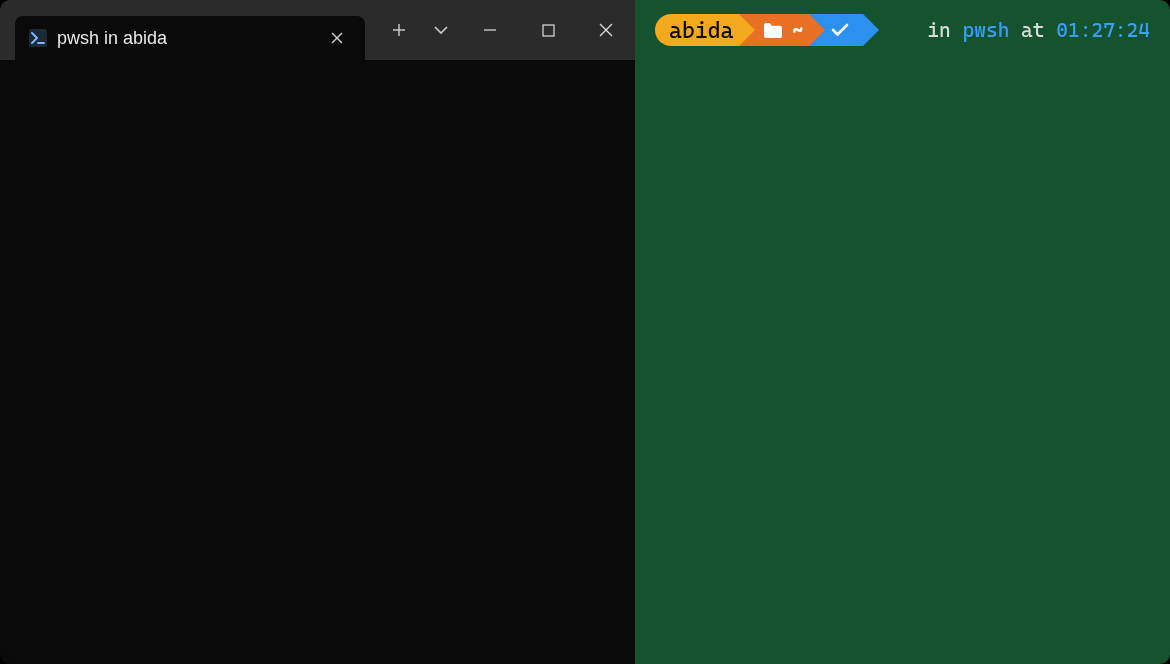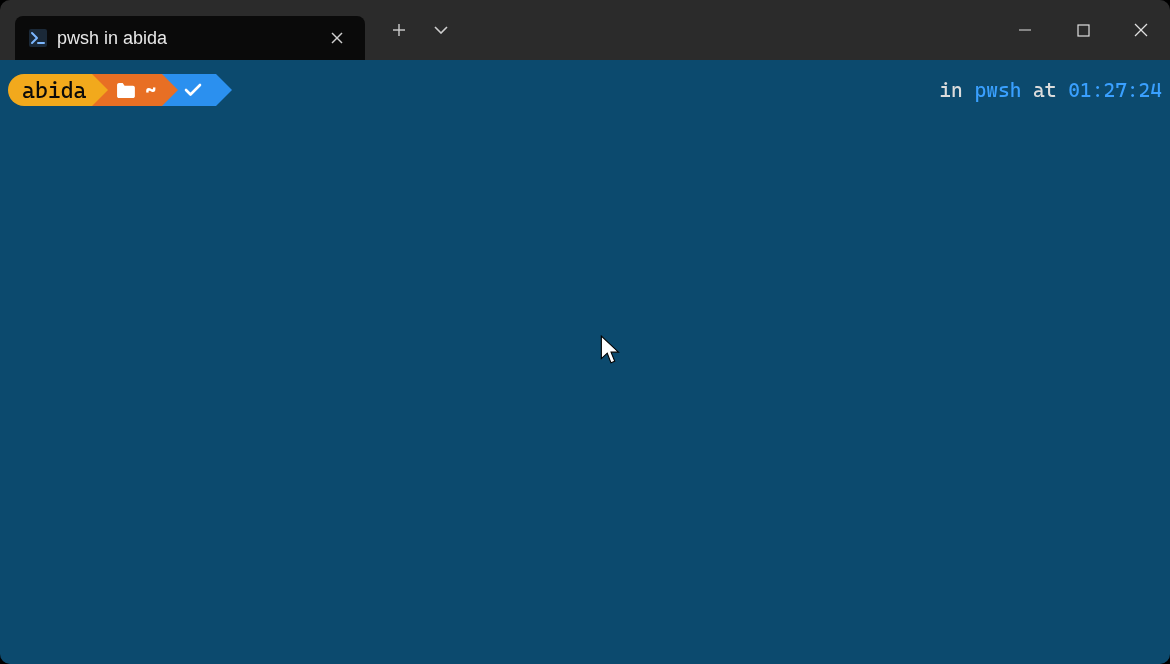--- a/index.html
+++ b/index.html
@@ -11,21 +11,21 @@
       overflow: hidden;
       position: relative;
     }
     .window {
       width: 100%;
       height: 100%;
       background: #0a0a0a;
       border-radius: 10px;
       overflow: hidden;
       display: flex;
-      flex-direction: column;
+      flex-direction: row;
     }
     .titlebar {
       height: 60px;
       background: #2b2b2b;
       display: flex;
       align-items: center;
       position: relative;
     }
     .tab {
       display: flex;
@@ -90,22 +90,22 @@
     .caption-btn {
       width: 58px;
       display: flex;
       align-items: center;
       justify-content: center;
       color: #e0e0e0;
       cursor: pointer;
     }
     .terminal-body {
       flex: 1;
-      background: #0c4a6e;
-      padding: 14px 8px;
+      background: #14532d;
+      padding: 14px 20px;
       position: relative;
       font-size: 22px;
     }
     .prompt-line {
       display: flex;
       align-items: center;
       height: 32px;
       justify-content: space-between;
     }
     .prompt-left { display: flex; align-items: center; }

